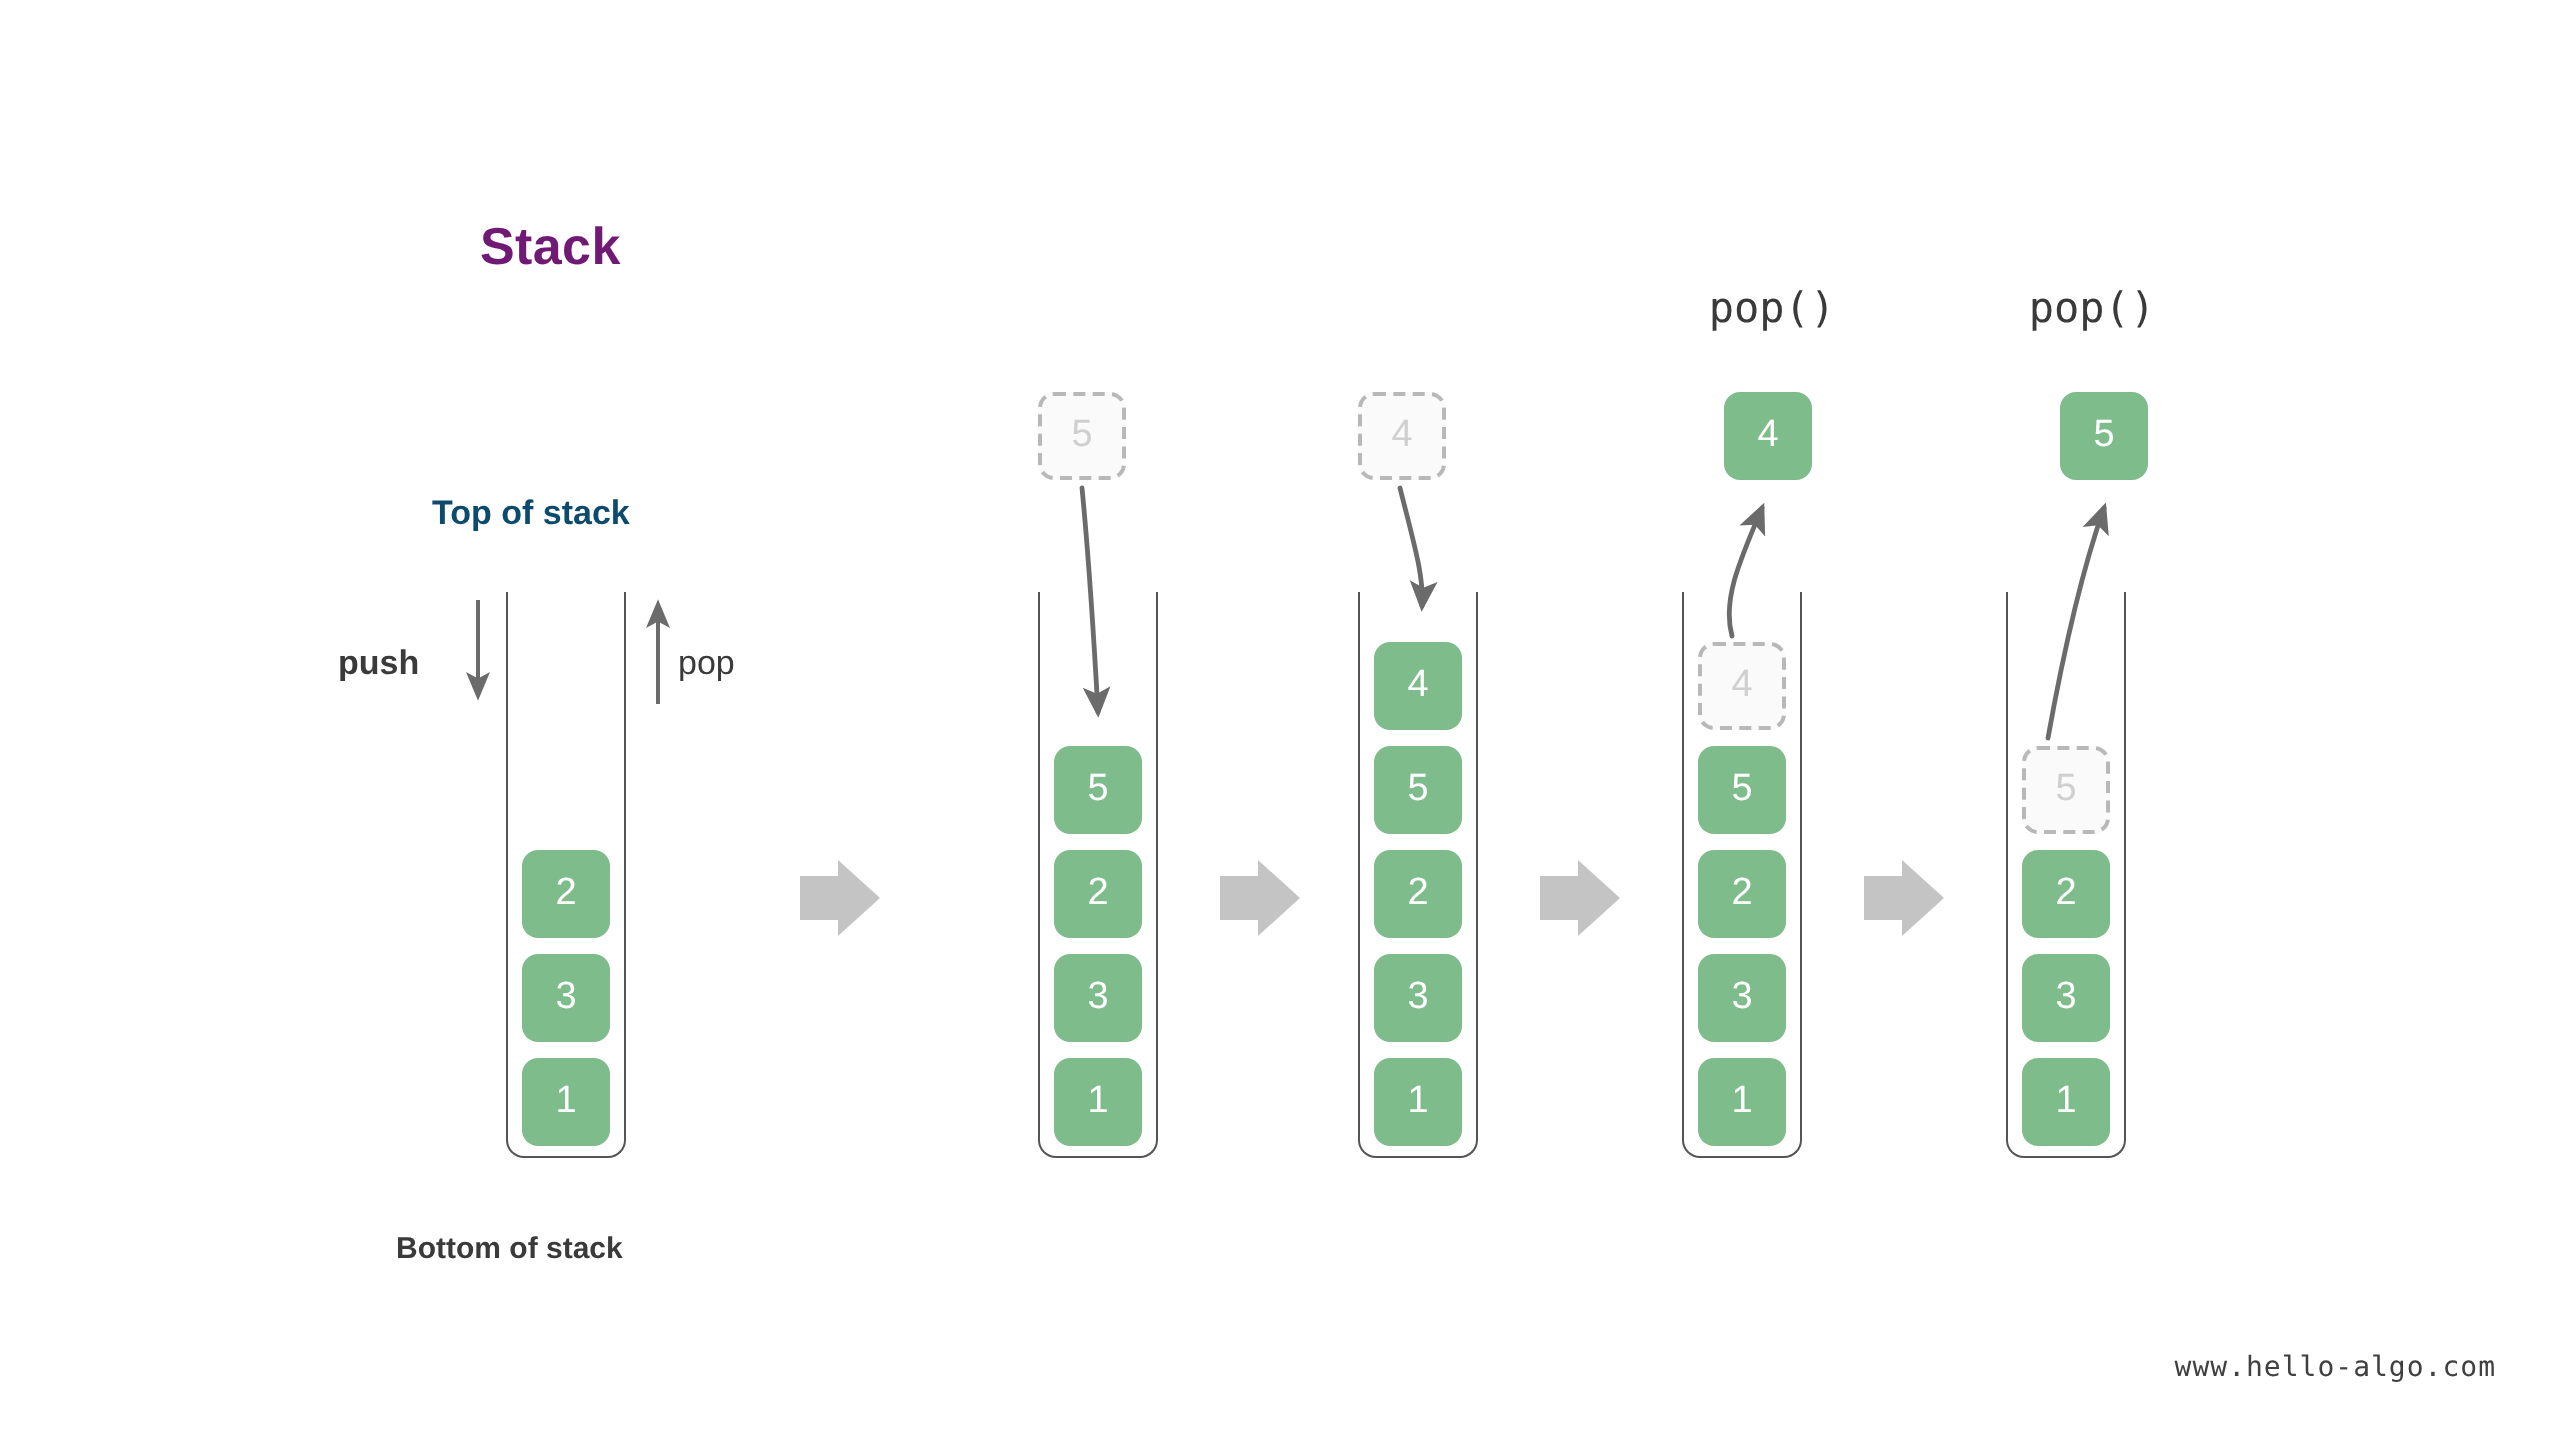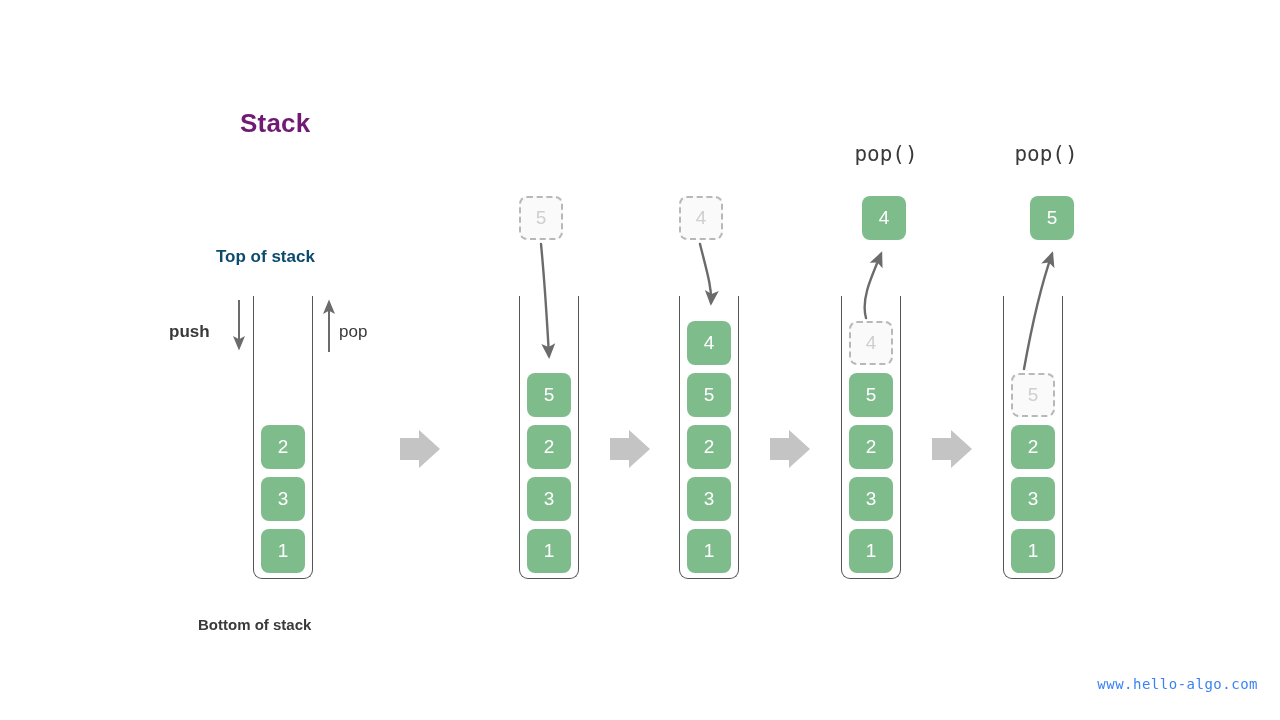--- a/index.html
+++ b/index.html
@@ -112,25 +112,25 @@
   #overlay {
     position: absolute;
     left: 0; top: 0;
     width: 1280px; height: 720px;
     pointer-events: none;
   }
 
   
   .watermark {
     position: absolute;
-    right: 22px;
+    right: 32px;
     top: 676px;
     font-family: "DejaVu Sans Mono", "Liberation Mono", monospace;
     font-size: 14px;
-    color: #3b82f6;
+    color: #404040;
     letter-spacing: 0.5px;
   }
 </style>
 </head>
 <body>
 
 <div id="canvas">
 
   <div class="stack-title">Stack</div>
   <div class="label-top">Top of stack</div>

